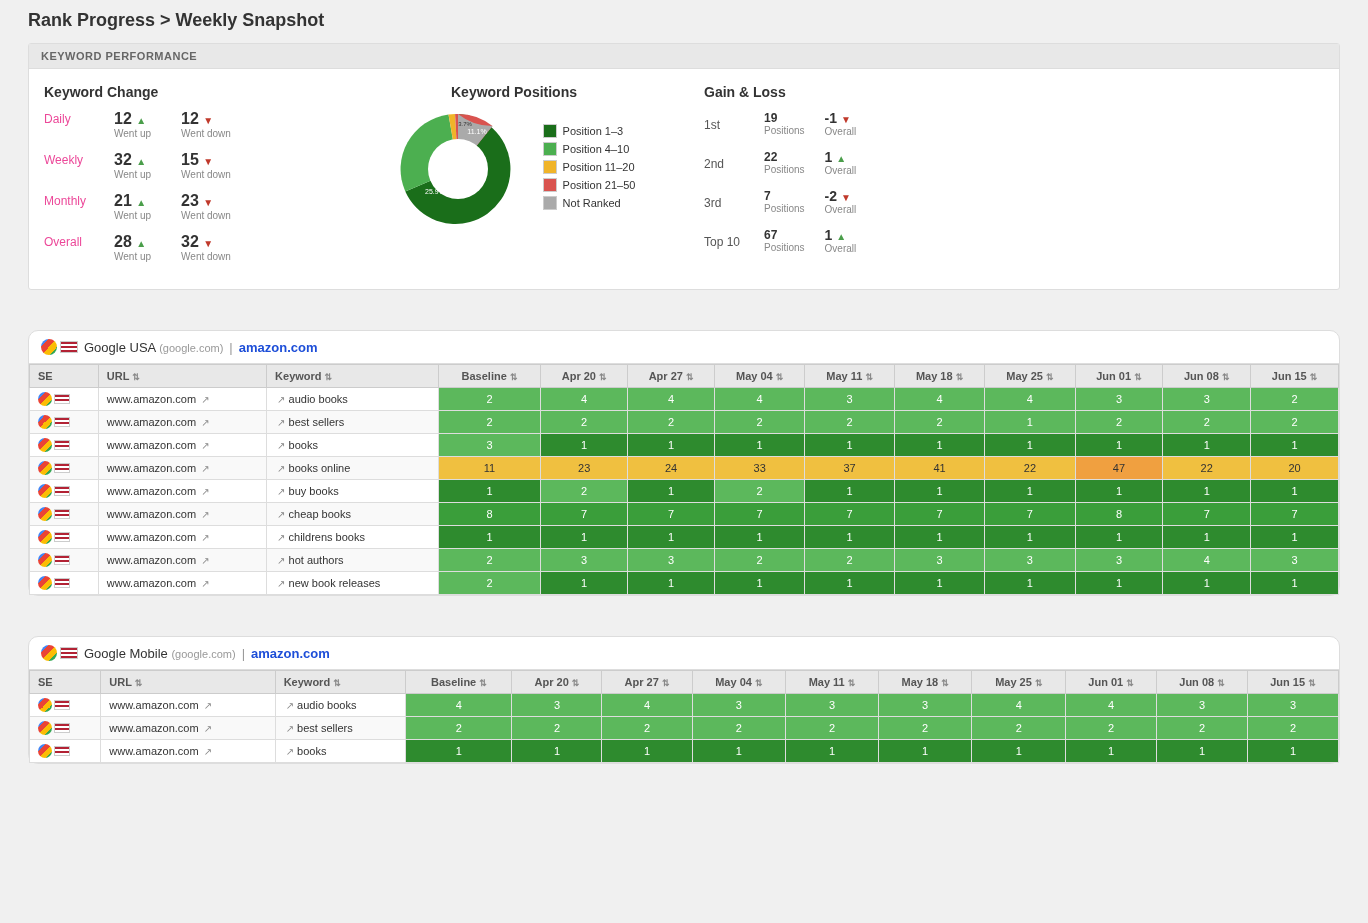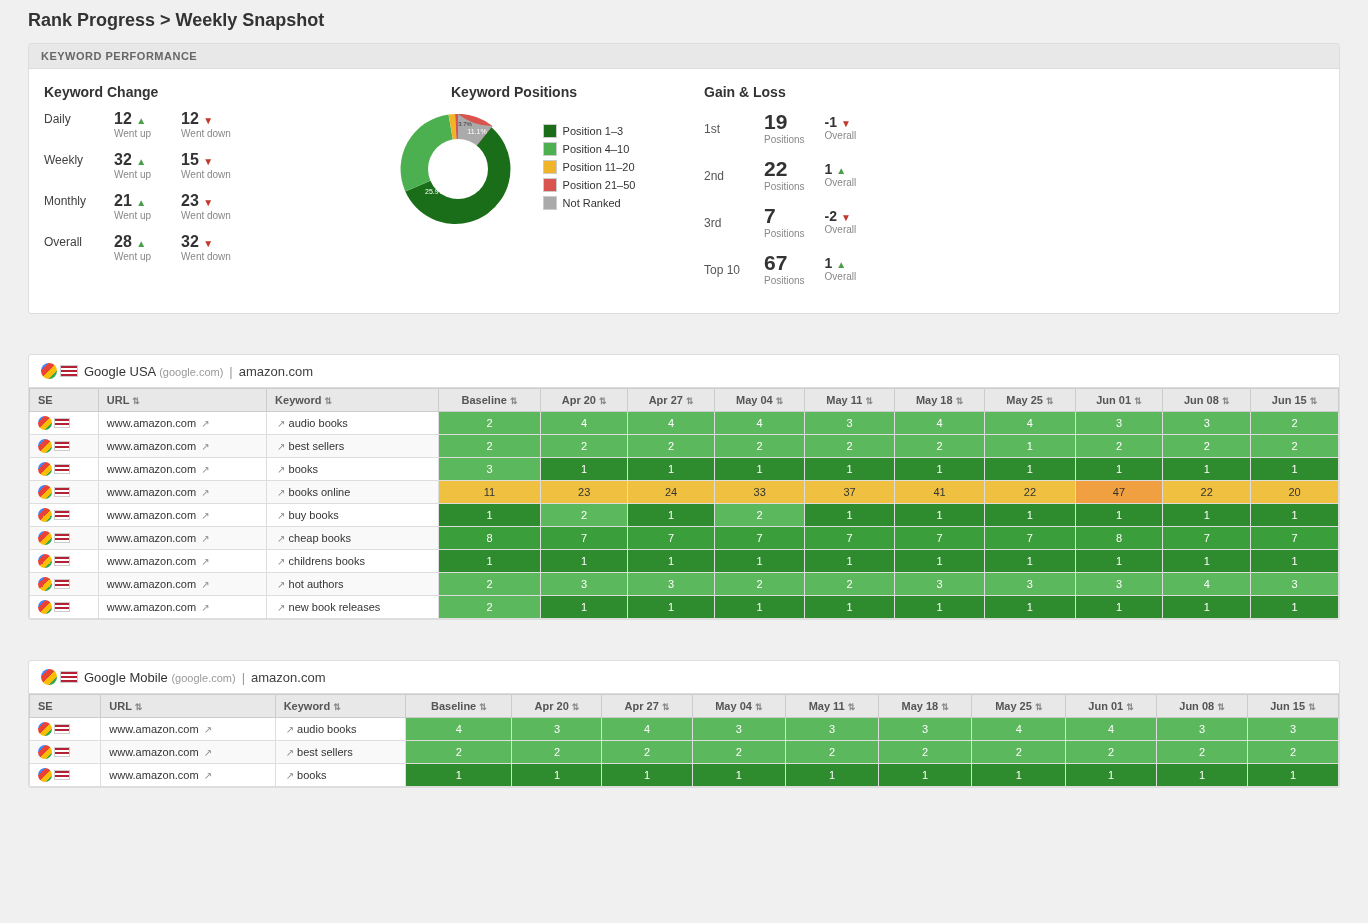--- a/index.html
+++ b/index.html
@@ -12,21 +12,21 @@
     .panel { background: #fff; border: 1px solid #ddd; border-radius: 3px; margin-bottom: 12px; }
     
     .panel-header { background: #e8e8e8; padding: 6px 12px; font-size: 11px; font-weight: bold; color: #666; letter-spacing: 0.5px; border-bottom: 1px solid #ddd; }
     
     .keyword-perf { display: flex; padding: 15px; gap: 20px; }
     
     .kw-change { flex: 0 0 280px; }
     .kw-change h3 { font-size: 14px; font-weight: bold; margin-bottom: 10px; }
     
     .kw-row { display: flex; align-items: flex-start; margin-bottom: 12px; }
-    .kw-row-label { width: 70px; color: #404040; font-size: 12px; padding-top: 2px; }
+    .kw-row-label { width: 70px; color: #ec4899; font-size: 12px; padding-top: 2px; }
     .kw-val { margin-right: 30px; }
     .kw-val .num { font-size: 16px; font-weight: bold; }
     .kw-val .sub { font-size: 10px; color: #888; }
     .arrow-up { color: #4a9e4a; font-size: 10px; }
     .arrow-down { color: #c0392b; font-size: 10px; }
     
     .kw-positions { flex: 0 0 340px; text-align: center; }
     .kw-positions h3 { font-size: 14px; font-weight: bold; margin-bottom: 4px; }
     
     .pie-area { display: flex; align-items: center; justify-content: center; gap: 20px; }
@@ -34,31 +34,31 @@
     .legend { text-align: left; }
     .legend-item { display: flex; align-items: center; margin-bottom: 4px; font-size: 11px; }
     .legend-color { width: 14px; height: 14px; margin-right: 6px; border: 1px solid #ccc; flex-shrink: 0; }
     
     .gain-loss { flex: 1; }
     .gain-loss h3 { font-size: 14px; font-weight: bold; margin-bottom: 10px; }
     
     .gl-row { display: flex; align-items: center; margin-bottom: 12px; }
     .gl-label { width: 60px; color: #555; font-size: 12px; padding-top: 2px; }
     .gl-positions { margin-right: 20px; }
-    .gl-positions .num { font-size: 21px; font-weight: bold; }
+    .gl-positions .num { font-size: 12px; font-weight: bold; }
     .gl-positions .sub { font-size: 10px; color: #888; }
     .gl-overall .num { font-size: 14px; font-weight: bold; }
     .gl-overall .sub { font-size: 10px; color: #888; }
     
     
-    .table-section { background: #fff; border: 1px solid #ddd; border-radius: 3px; margin-bottom: 12px; margin-top: 40px; }
+    .table-section { background: #fff; border: 1px solid #ddd; border-radius: 10px; margin-bottom: 12px; margin-top: 40px; }
     .table-section-header { padding: 8px 12px; display: flex; align-items: center; gap: 6px; border-bottom: 1px solid #ddd; font-size: 13px; }
     .engine-label { color: #333; font-weight: normal; }
     .engine-pipe { color: #999; }
-    .engine-domain { color: #404040; }
+    .engine-domain { color: #1d4ed8; font-weight: bold; }
     
     table { width: 100%; border-collapse: collapse; }
     thead th { background: #e8e8e8; border: 1px solid #ccc; padding: 5px 8px; font-size: 11px; font-weight: bold; color: #555; text-align: center; white-space: nowrap; }
     thead th.url-col { text-align: left; }
     thead th.kw-col { text-align: left; }
     thead th.se-col { text-align: left; }
     tbody td { border: 1px solid #ddd; padding: 4px 8px; font-size: 11px; text-align: center; }
     tbody td.url-td { text-align: left; }
     tbody td.kw-td { text-align: left; }
     tbody tr:nth-child(even) { background: #f9f9f9; }

